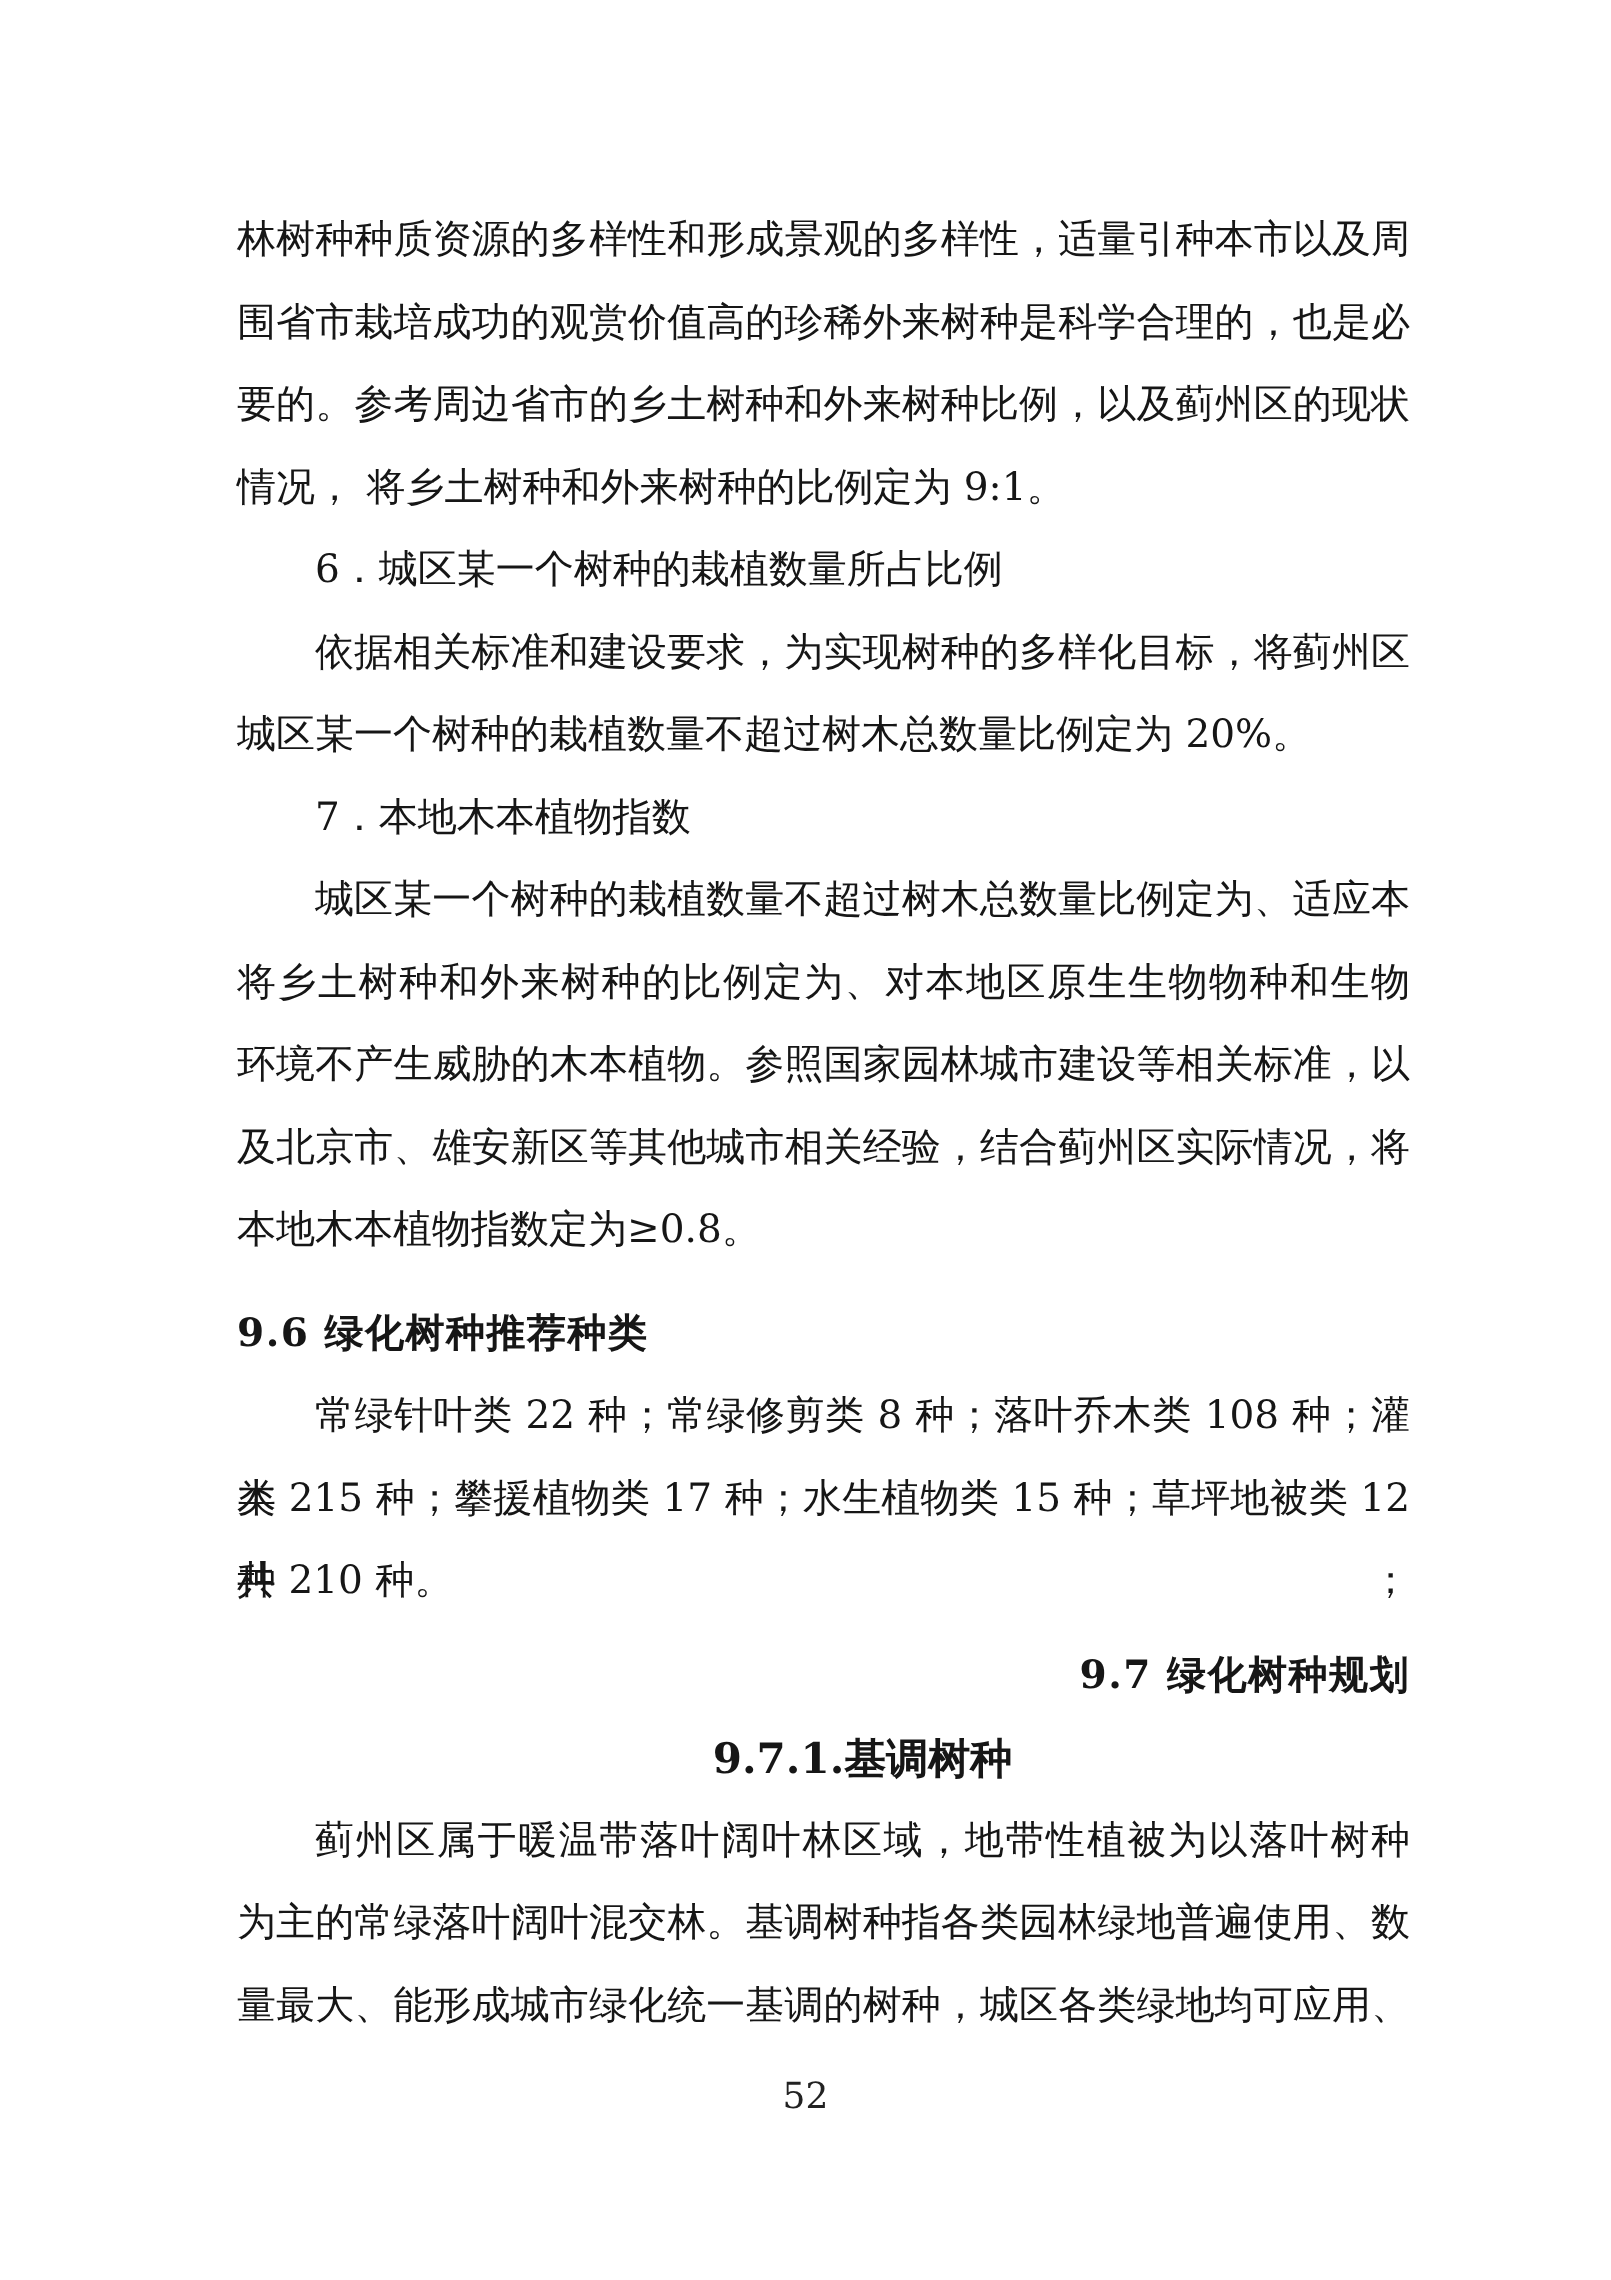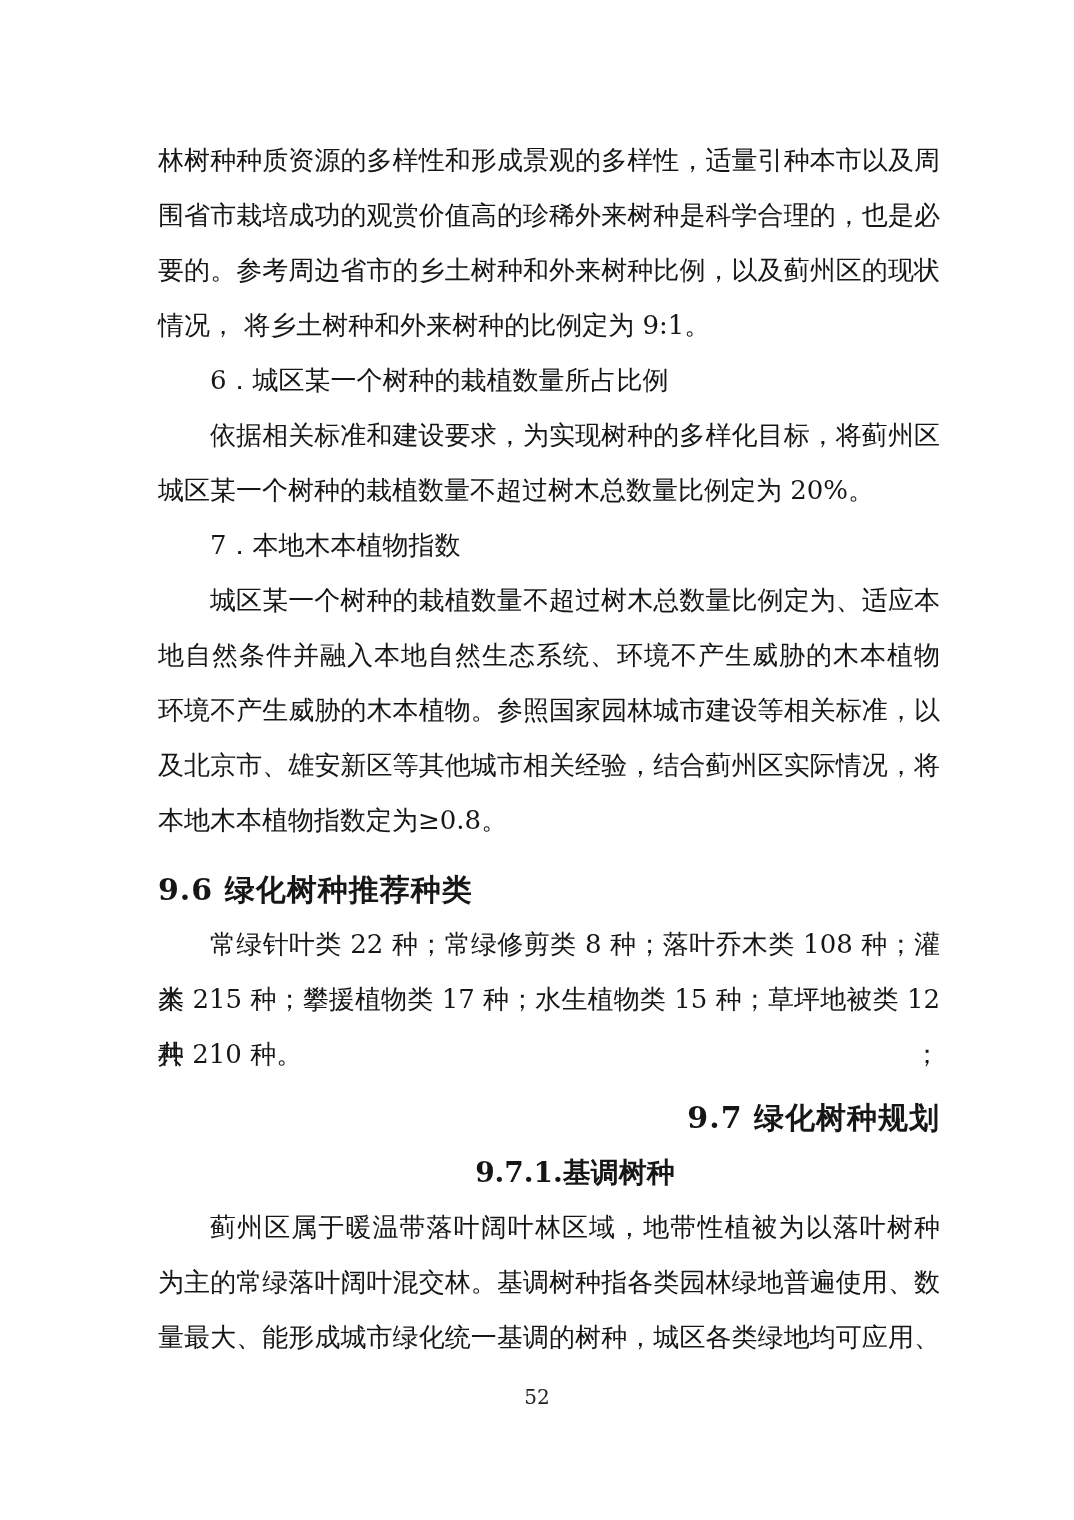--- a/index.html
+++ b/index.html
@@ -33,58 +33,58 @@
   .fill {
     text-align: justify;
     text-justify: inter-ideograph;
     text-align-last: justify;
   }
   .ind {
     text-indent: 52px;
   }
   .h1 {
     font-weight: bold;
-    font-size: 30px;
+    font-size: 26px;
     letter-spacing: 1px;
   }
   .h2 {
     font-weight: bold;
     font-size: 28px;
     text-indent: 52px;
     text-align: center;
   }
   .g14 { margin-top: 14px; }
   .g8  { margin-top: 8px; text-align: right; }
   .page-number {
     position: absolute;
     left: 0;
     right: 0;
     top: 1383px;
     height: 28px;
     line-height: 28px;
     text-align: center;
-    font-size: 20px;
+    font-size: 24px;
     color: #222222;
   }
 </style>
 </head>
 <body>
 
 <div class="page">
   <div class="text-block">
     <div class="l fill">林树种种质资源的多样性和形成景观的多样性，适量引种本市以及周</div>
     <div class="l fill">围省市栽培成功的观赏价值高的珍稀外来树种是科学合理的，也是必</div>
     <div class="l fill">要的。参考周边省市的乡土树种和外来树种比例，以及蓟州区的现状</div>
     <div class="l">情况， 将乡土树种和外来树种的比例定为 9:1。</div>
     <div class="l ind">6．城区某一个树种的栽植数量所占比例</div>
     <div class="l ind fill">依据相关标准和建设要求，为实现树种的多样化目标，将蓟州区</div>
     <div class="l">城区某一个树种的栽植数量不超过树木总数量比例定为 20%。</div>
     <div class="l ind">7．本地木本植物指数</div>
     <div class="l ind fill">城区某一个树种的栽植数量不超过树木总数量比例定为、适应本</div>
-    <div class="l fill">地自然条件并融入本地自然生态系统、环境不产生威胁的木本植物</div>
+    <div class="l fill">将乡土树种和外来树种的比例定为、对本地区原生生物物种和生物</div>
     <div class="l fill">环境不产生威胁的木本植物。参照国家园林城市建设等相关标准，以</div>
     <div class="l fill">及北京市、雄安新区等其他城市相关经验，结合蓟州区实际情况，将</div>
     <div class="l">本地木本植物指数定为≥0.8。</div>
     <div class="l h1 g14">9.6 绿化树种推荐种类</div>
     <div class="l ind fill">常绿针叶类 22 种；常绿修剪类 8 种；落叶乔木类 108 种；灌木</div>
     <div class="l fill">类 215 种；攀援植物类 17 种；水生植物类 15 种；草坪地被类 12 种；</div>
     <div class="l">共 210 种。</div>
     <div class="l h1 g8">9.7 绿化树种规划</div>
     <div class="l h2">9.7.1.基调树种</div>
     <div class="l ind fill">蓟州区属于暖温带落叶阔叶林区域，地带性植被为以落叶树种</div>

